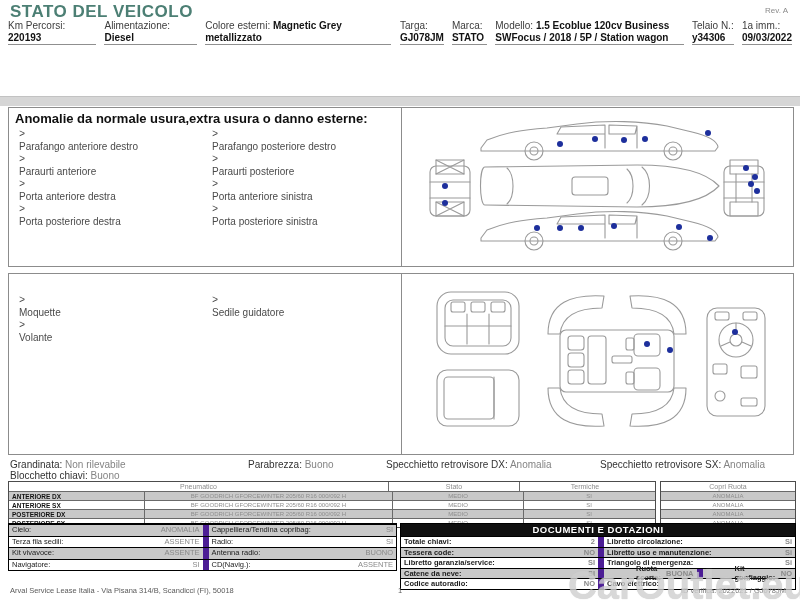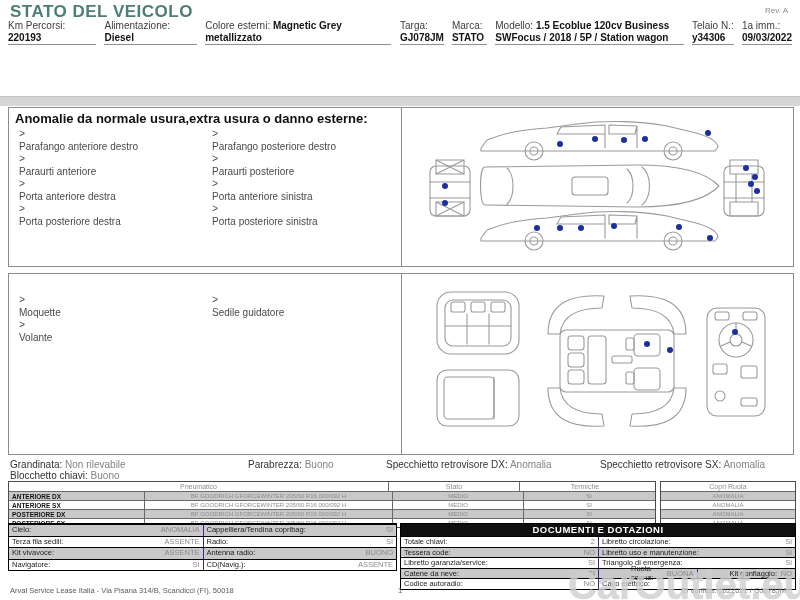--- a/index.html
+++ b/index.html
@@ -45,25 +45,25 @@
   .t-stato{width:130px;}
   .t-term{width:130px;}
   .t-shade{background:#c9c9c9;}
 
   
   .block-table{border:1px solid #000;font-size:7.5px;}
   .bt-header{background:#101010;color:#fff;font-weight:bold;font-size:9.5px;text-align:center;line-height:12px;height:12px;letter-spacing:.5px;}
   .bt-row{display:flex;border-top:1px solid #000;}
   .bt-row.shade{background:#c9c9c9;}
   .bt-cell{display:flex;justify-content:space-between;align-items:center;padding:0 3px;box-sizing:border-box;}
-  .bt-cell + .bt-cell{border-left:1px solid #4c1d95;}
+  .bt-cell + .bt-cell{border-left:6px solid #4c1d95;}
   .bt-cell .lbl{color:#1c1c1c;}
   .bt-cell .val{color:#8a8a8a;}
   .si-table .bt-row{height:10.5px;line-height:10.5px;}
-  .dd-table .bt-row{height:9.5px;line-height:9.5px;}
+  .dd-table .bt-row{height:9.5px;line-height:9.5px;font-weight:bold;}
   .w50{width:50%;gap:24px;} .w25{width:25%;padding-left:32px;}
 
   
   .footer{left:0;top:586px;width:800px;font-size:7.5px;color:#5a5a5a;}
   .footer .company{position:absolute;left:10px;}
   .footer .page{position:absolute;left:50%;transform:translateX(-50%);}
   .footer .docid{position:absolute;right:14px;color:#7a7a7a;}
   .watermark{right:-8px;bottom:-8px;font-size:40px;font-weight:bold;color:#cfcfcf;opacity:.8;letter-spacing:0;text-shadow:0 0 1px #bdbdbd;}
 </style>
 </head>

